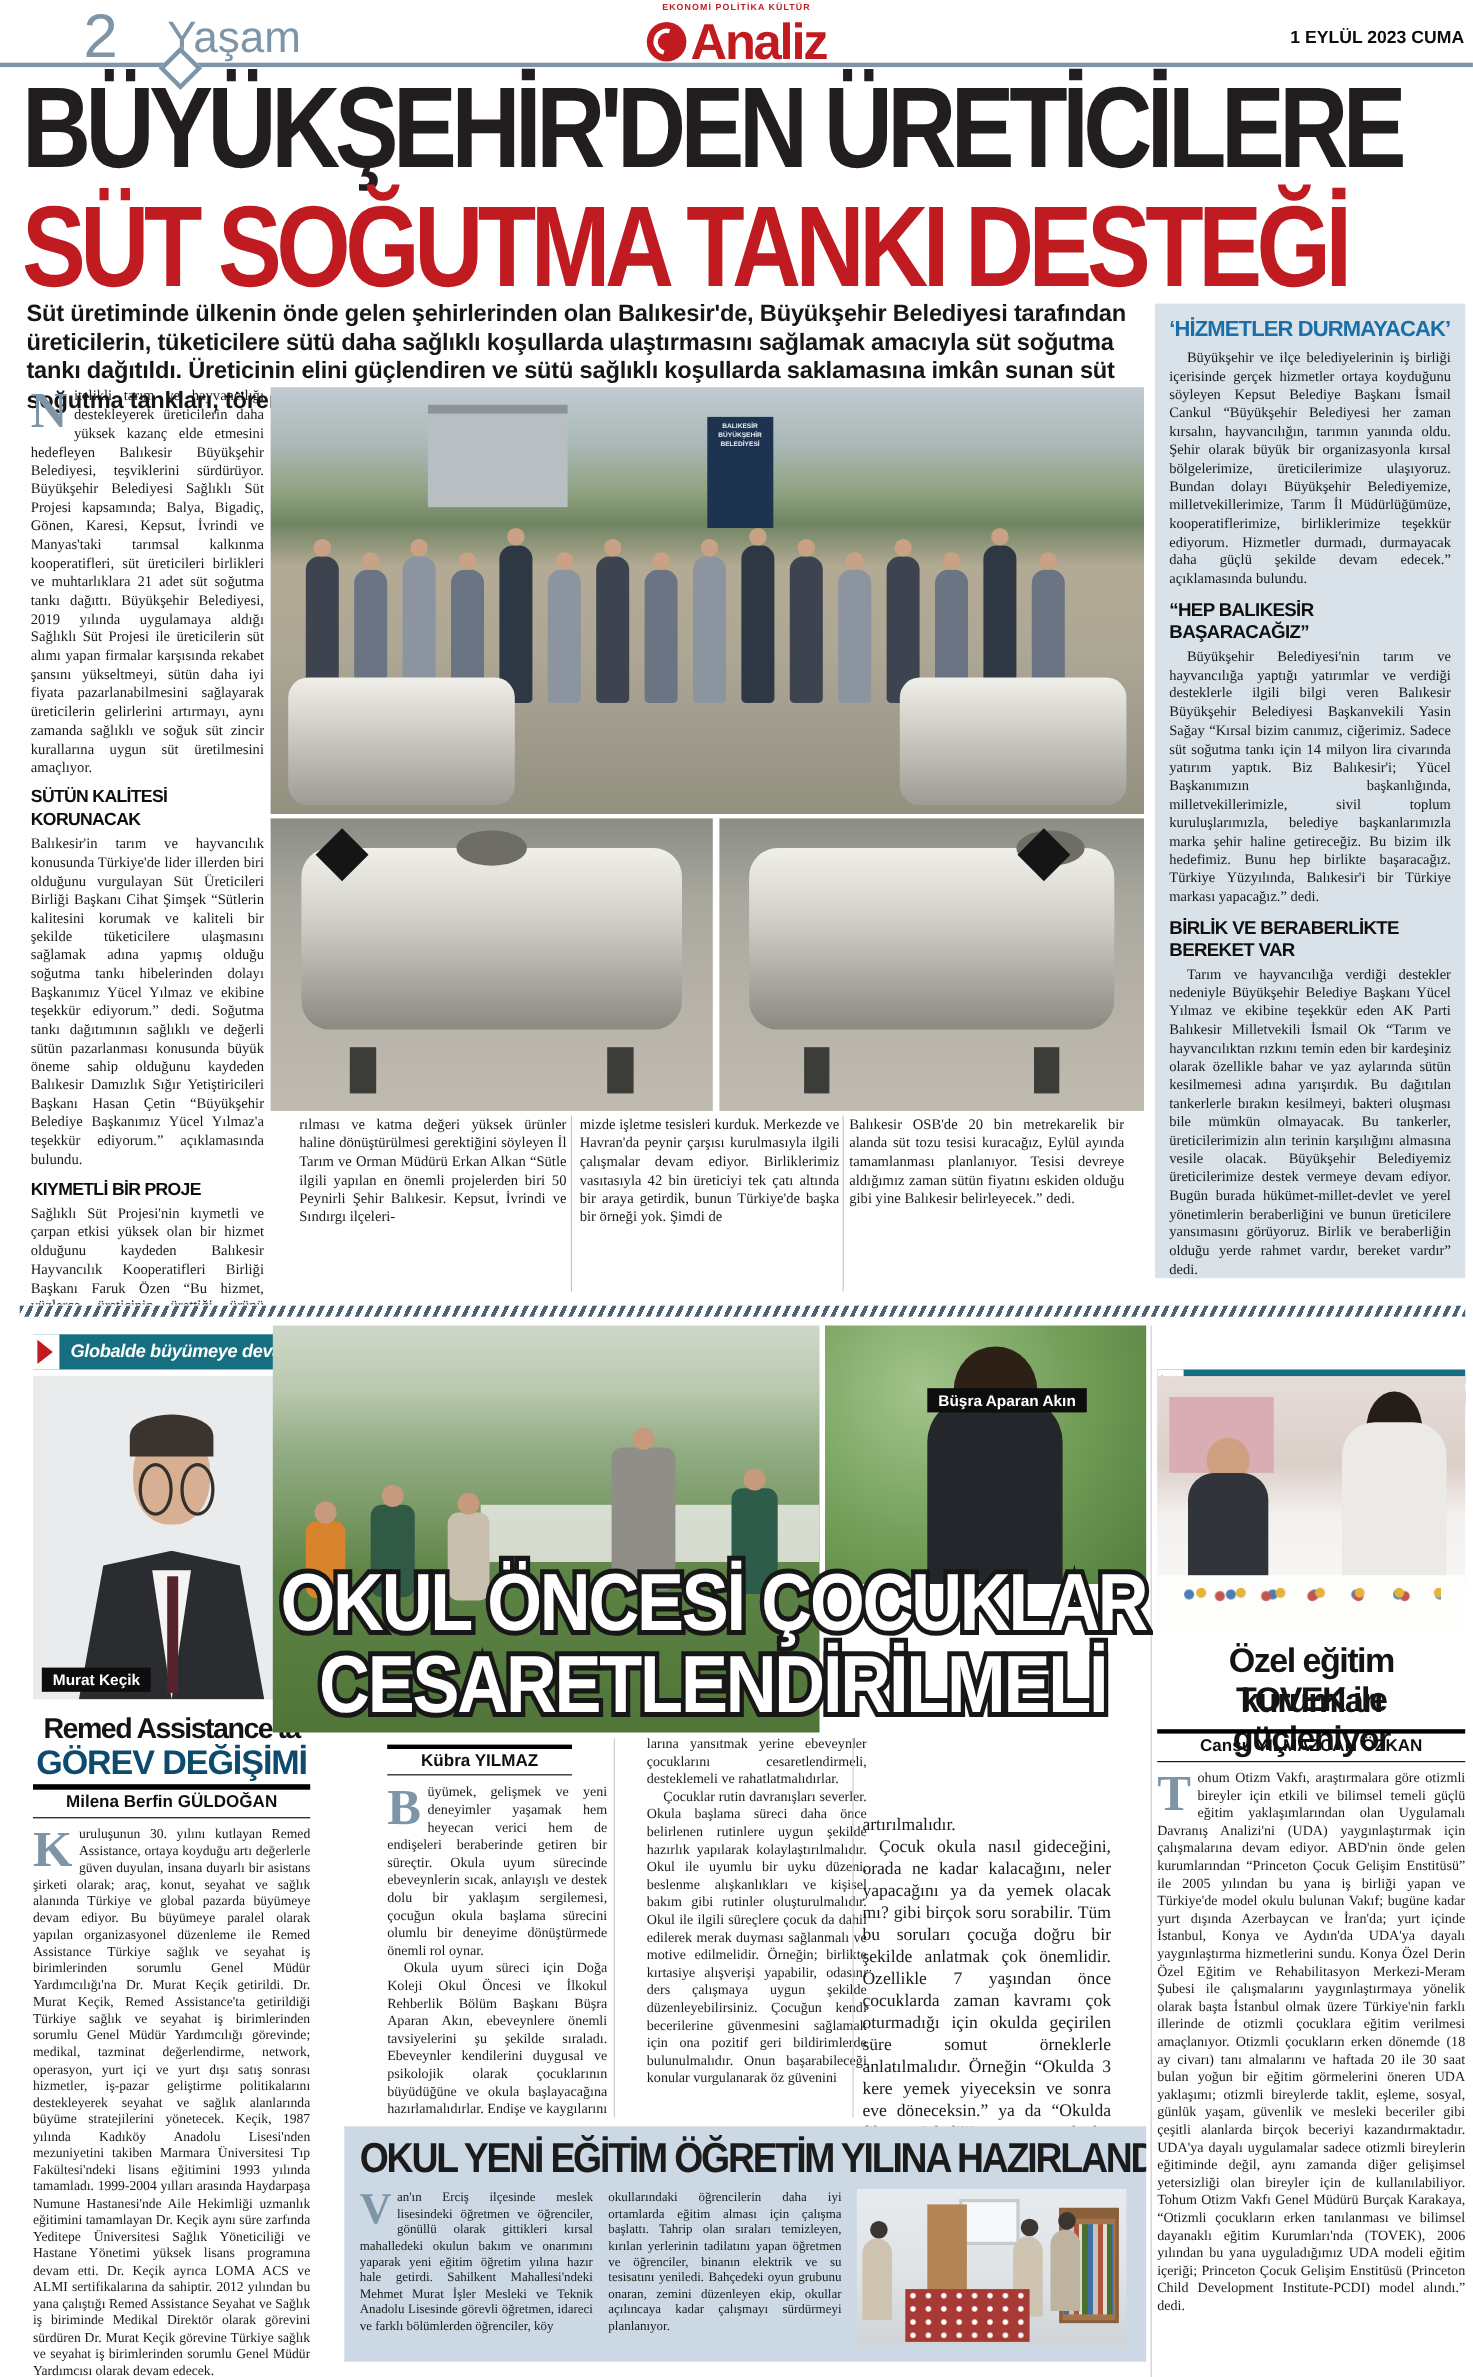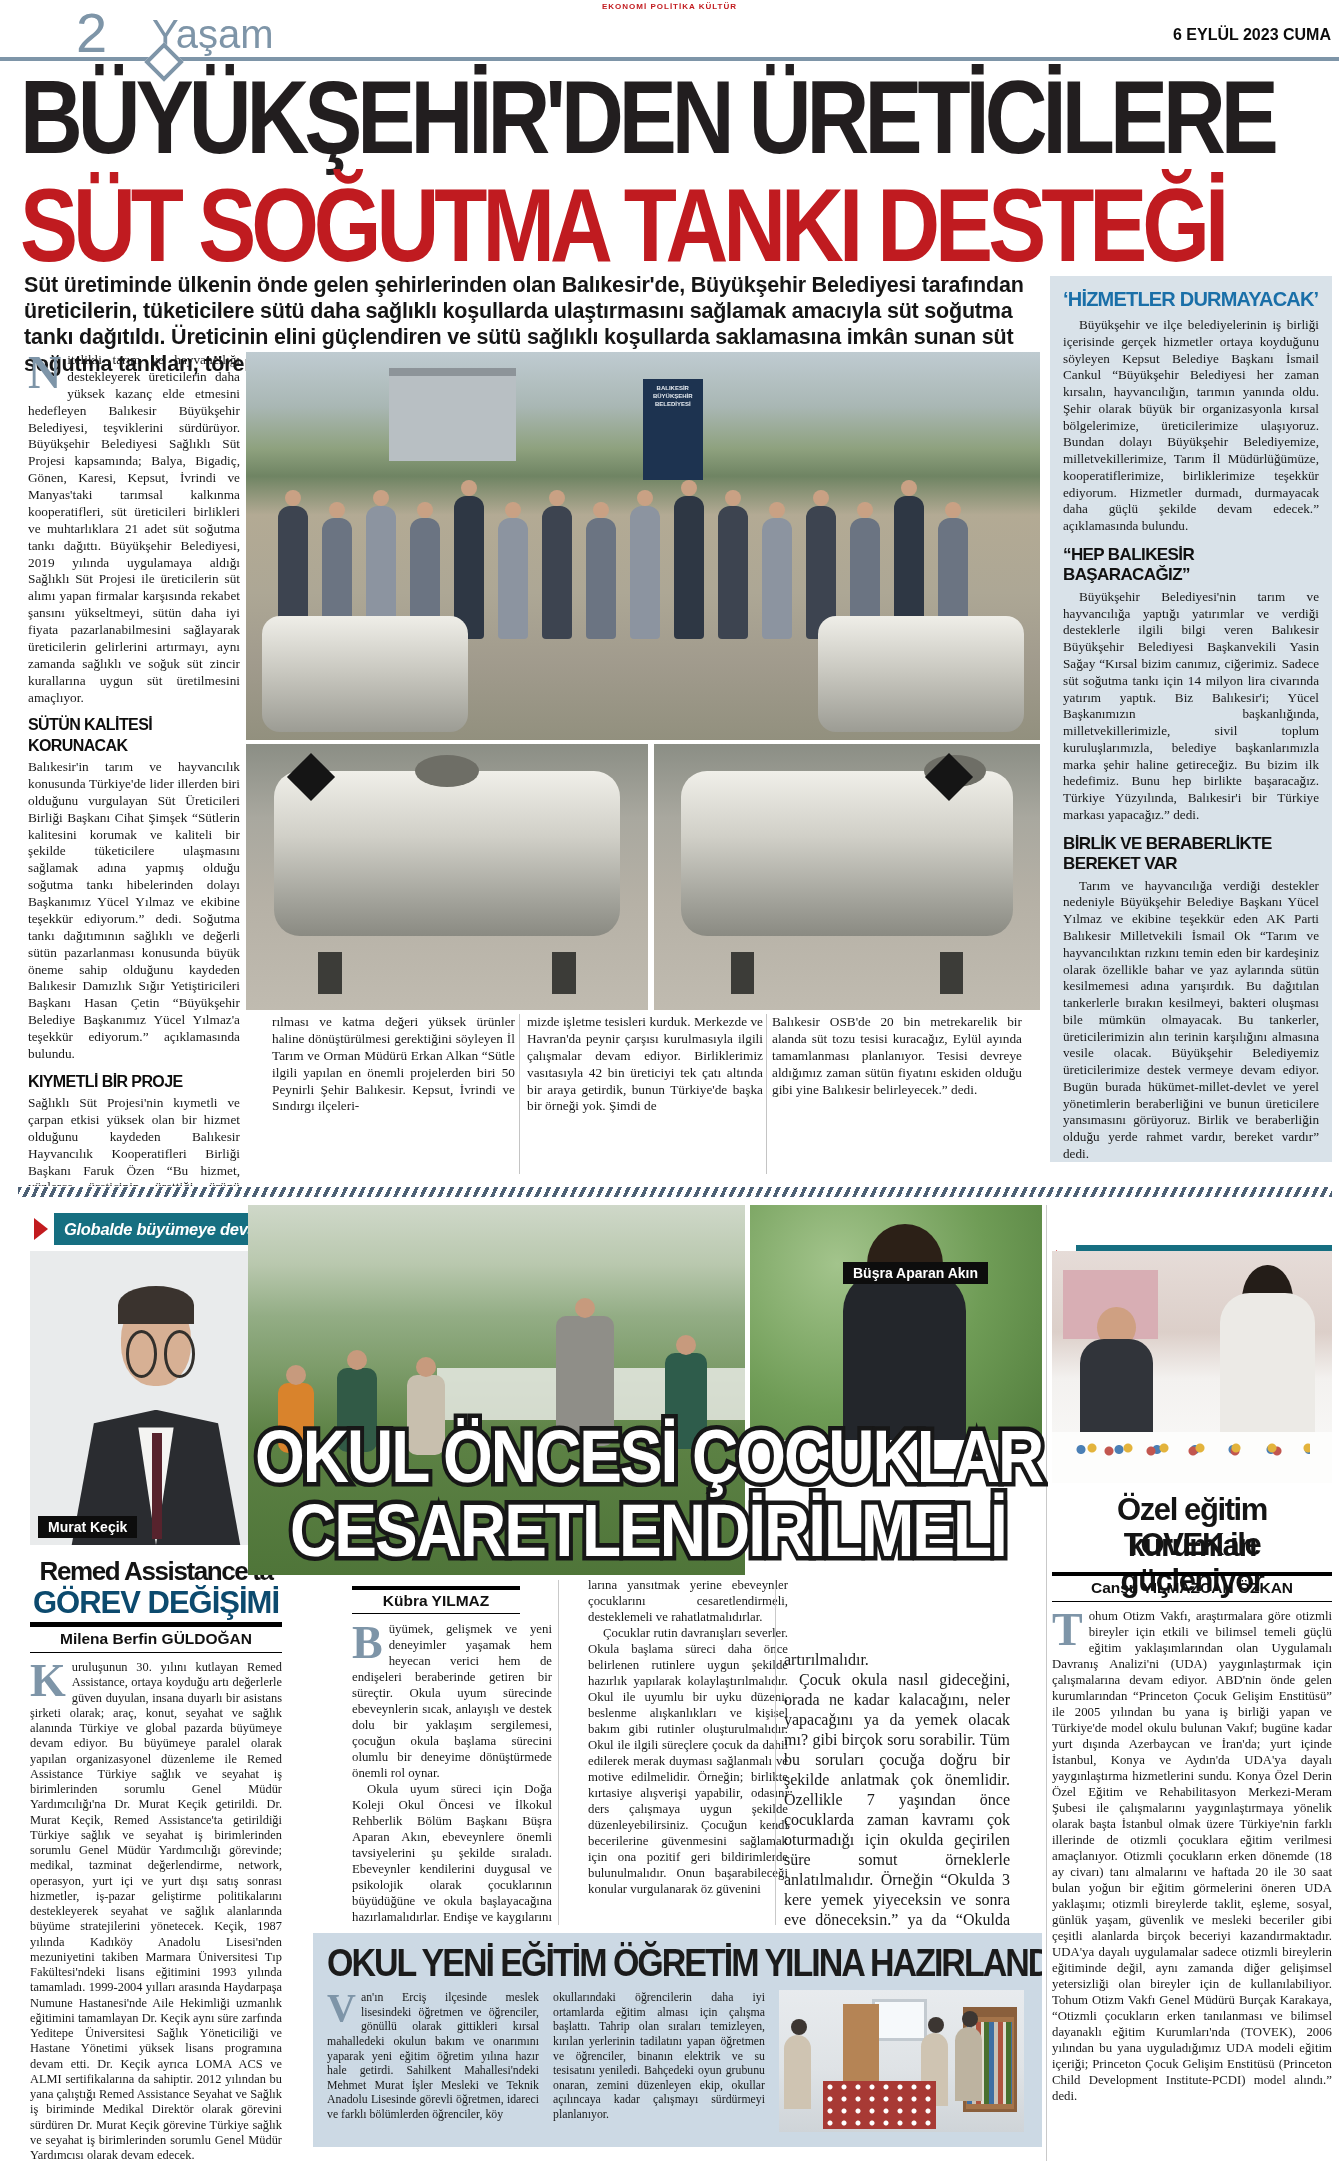--- a/index.html
+++ b/index.html
@@ -144,22 +144,26 @@
 </style>
 </head>
 <body>
 
 <div class="abs pagenum">2</div>
 <div class="abs section">Yaşam</div>
 <div class="abs hdr-rule"></div>
 <div class="abs hdr-diamond"></div>
 <div class="abs masthead">
   <div class="tagline">EKONOMİ POLİTİKA KÜLTÜR</div>
-</div>
-<div class="abs dateline">6 EYLÜL 2023 CUMA</div>
+  <div class="logorow">
+    <span class="emb"></span>
+    <span class="wordmark">Analiz</span>
+  </div>
+</div>
+<div class="abs dateline">1 EYLÜL 2023 CUMA</div>
 
 <div class="abs hl hl1">BÜYÜKŞEHİR'DEN ÜRETİCİLERE</div>
 <div class="abs hl hl2">SÜT SOĞUTMA TANKI DESTEĞİ</div>
 <div class="abs lede">Süt üretiminde ülkenin önde gelen şehirlerinden olan Balıkesir'de, Büyükşehir Belediyesi tarafından üreticilerin, tüketicilere sütü daha sağlıklı koşullarda ulaştırmasını sağlamak amacıyla süt soğutma tankı dağıtıldı. Üreticinin elini güçlendiren ve sütü sağlıklı koşullarda saklamasına imkân sunan süt soğutma tankları, törenle üreticilere teslim edildi</div>
 
 <div class="abs maincol1 bt">
   <p class="noind"><span class="dropcap">N</span><span>itelikli tarım ve hayvancılığı destekleyerek üreticilerin daha yüksek kazanç elde etmesini hedefleyen Balıkesir Büyükşehir Belediyesi, teşviklerini sürdürüyor. Büyükşehir Belediyesi Sağlıklı Süt Projesi kapsamında; Balya, Bigadiç, Gönen, Karesi, Kepsut, İvrindi ve Manyas'taki tarımsal kalkınma kooperatifleri, süt üreticileri birlikleri ve muhtarlıklara 21 adet süt soğutma tankı dağıttı. Büyükşehir Belediyesi, 2019 yılında uygulamaya aldığı Sağlıklı Süt Projesi ile üreticilerin süt alımı yapan firmalar karşısında rekabet şansını yükseltmeyi, sütün daha iyi fiyata pazarlanabilmesini sağlayarak üreticilerin gelirlerini artırmayı, aynı zamanda sağlıklı ve soğuk süt zincir kurallarına uygun süt üretilmesini amaçlıyor.</span></p>
   <div class="shead">SÜTÜN KALİTESİ KORUNACAK</div>
   <p class="noind">Balıkesir'in tarım ve hayvancılık konusunda Türkiye'de lider illerden biri olduğunu vurgulayan Süt Üreticileri Birliği Başkanı Cihat Şimşek “Sütlerin kalitesini korumak ve kaliteli bir şekilde tüketicilere ulaşmasını sağlamak adına yapmış olduğu soğutma tankı hibelerinden dolayı Başkanımız Yücel Yılmaz ve ekibine teşekkür ediyorum.” dedi. Soğutma tankı dağıtımının sağlıklı ve değerli sütün pazarlanması konusunda büyük öneme sahip olduğunu kaydeden Balıkesir Damızlık Sığır Yetiştiricileri Başkanı Hasan Çetin “Büyükşehir Belediye Başkanımız Yücel Yılmaz'a teşekkür ediyorum.” açıklamasında bulundu.</p>
   <div class="shead">KIYMETLİ BİR PROJE</div>

